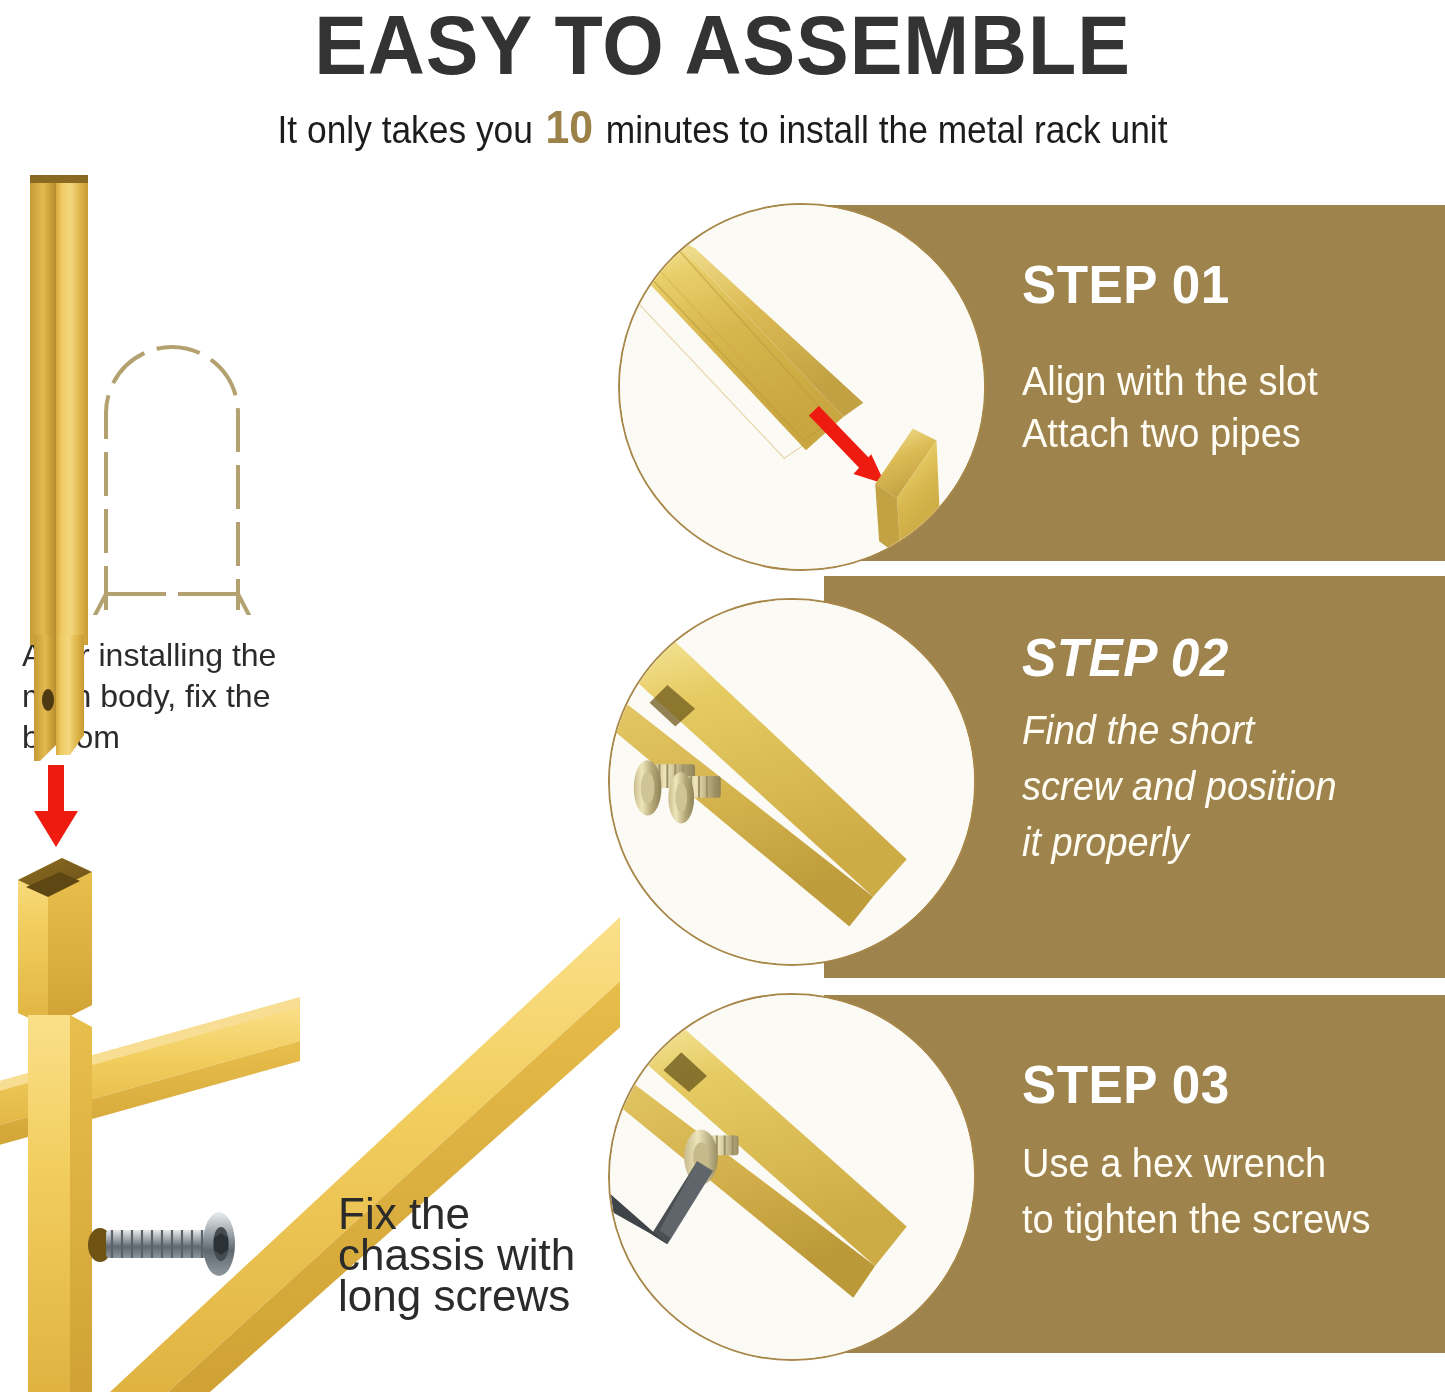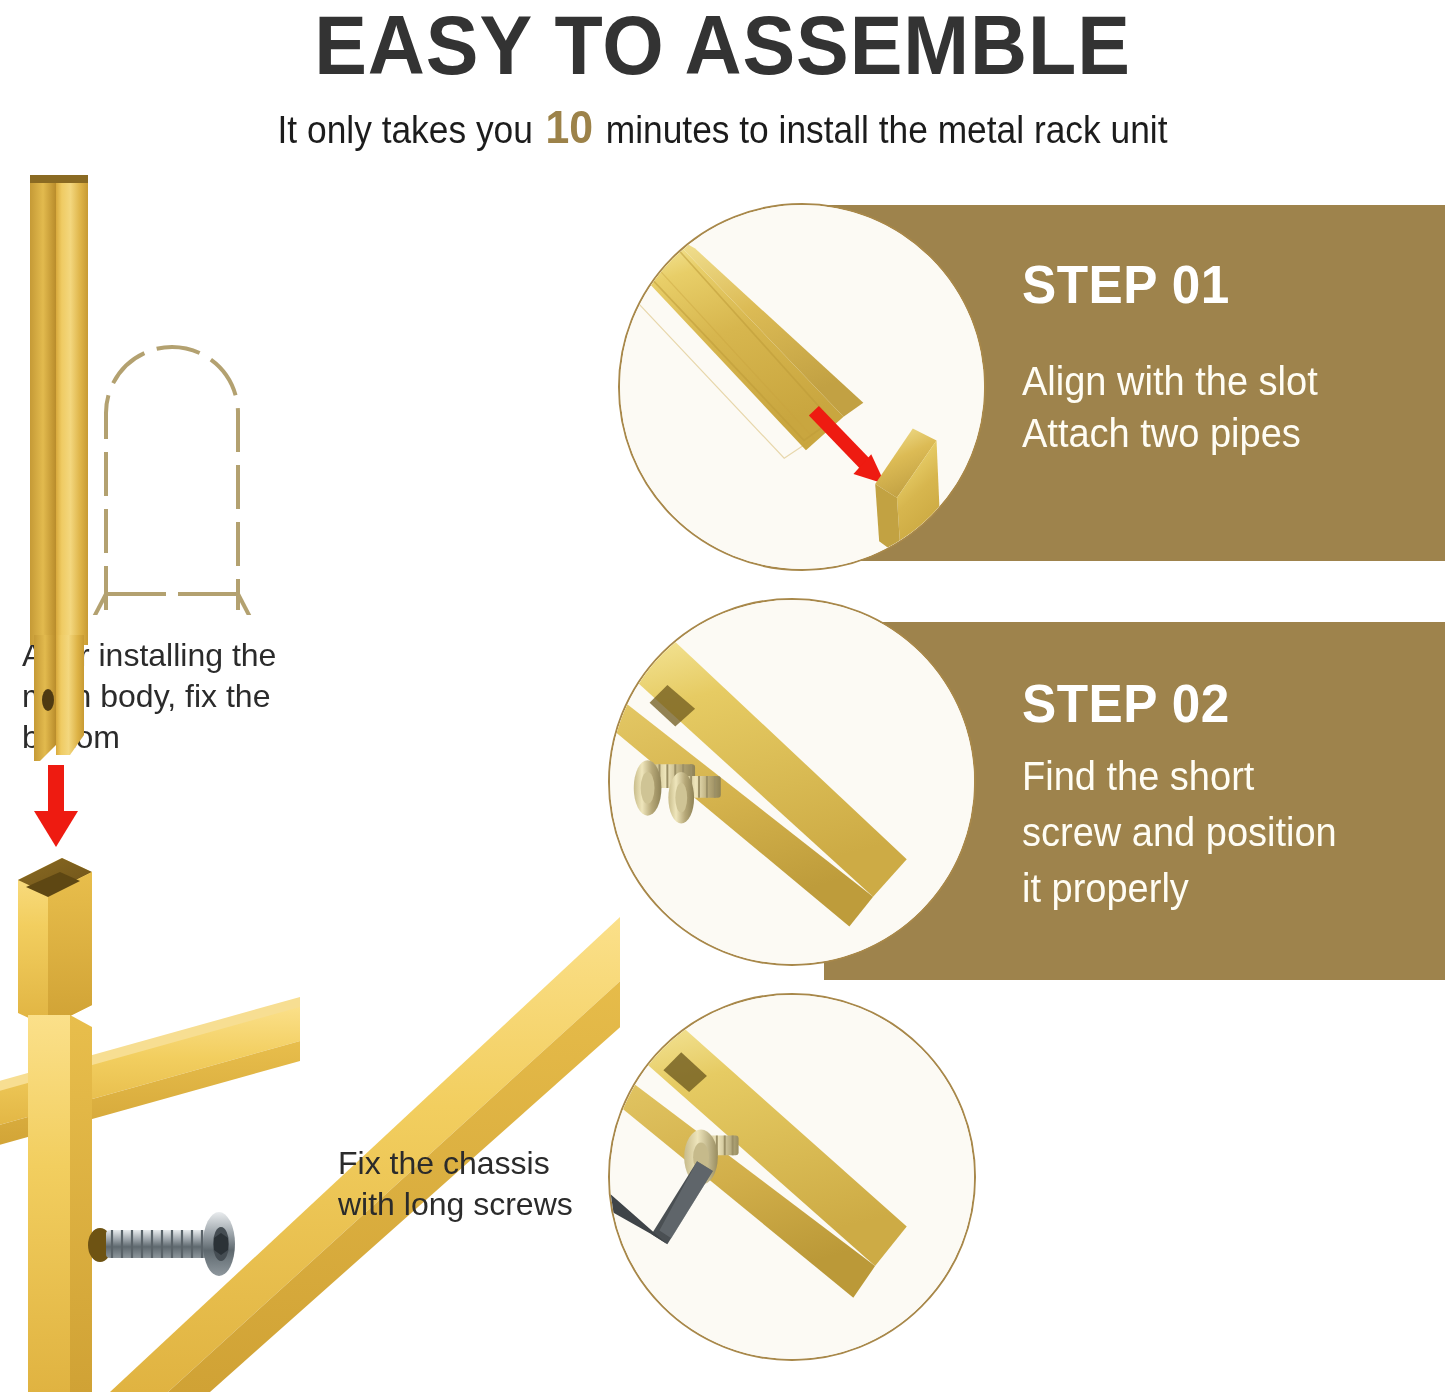--- a/index.html
+++ b/index.html
@@ -42,22 +42,22 @@
   
   .left-art { position:absolute; left:0; top:175px; width:620px; height:1217px; }
 
   .arch-wrap { position:absolute; left:82px; top:150px; width:180px; height:290px; }
 
   .cap-bottom {
     position:absolute; left:22px; top:460px; width:290px;
     font-size:32px; line-height:41px; color:#2b2b2b;
   }
   .cap-chassis {
-    position:absolute; left:338px; top:968px; width:275px;
-    font-size:32px; line-height:41px; color:#2b2b2b;
+    position:absolute; left:338px; top:1018px; width:275px;
+    font-size:44px; line-height:41px; color:#2b2b2b;
   }
 
   
   .panel {
     position:absolute;
     background:#9E834C;
     left:824px;
     width:621px;
   }
   .panel .step-title {
@@ -249,21 +249,21 @@
       </g>
 
       <g>
         <polygon points="258,282 296,226 320,238 280,296" fill="url(#p1b)"></polygon>
         <polygon points="280,296 320,238 324,330 284,356" fill="url(#p1a)"></polygon>
         <polygon points="258,282 280,296 284,356 262,340" fill="#C2A242"></polygon>
       </g>
     </svg>
   </div>
 
-  <div class="panel" style="top:622px; height:358px;">
+  <div class="panel" style="top:576px; height:402px;font-style:italic;">
     <div class="step-title" style="left:198px; top:50px;">STEP 02</div>
     <div class="step-desc" style="left:198px; top:128px;">Find the short</div>
     <div class="step-desc" style="left:198px; top:184px;">screw and position</div>
     <div class="step-desc" style="left:198px; top:240px;">it properly</div>
   </div>
   <div class="bubble" style="left:608px; top:598px; width:368px; height:368px;">
     <svg class="bubble-inner" viewBox="0 0 368 368">
       <defs>
         <linearGradient id="p2a" x1="0" y1="0" x2="0.3" y2="1">
           <stop offset="0%" stop-color="#FAF0AE"></stop>
@@ -311,20 +311,25 @@
           <line x1="90" y1="178" x2="90" y2="200"></line>
           <line x1="98" y1="178" x2="98" y2="200"></line>
           <line x1="106" y1="178" x2="106" y2="200"></line>
         </g>
         <ellipse cx="72" cy="200" rx="13" ry="26" fill="url(#p2s)"></ellipse>
         <ellipse cx="72" cy="200" rx="6" ry="15" fill="#CFC495"></ellipse>
       </g>
     </svg>
   </div>
 
+  <div class="panel" style="top:995px; height:358px;">
+    <div class="step-title" style="left:198px; top:58px;">STEP 03</div>
+    <div class="step-desc" style="left:198px; top:142px;">Use a hex wrench</div>
+    <div class="step-desc" style="left:198px; top:198px;">to tighten the screws</div>
+  </div>
   <div class="bubble" style="left:608px; top:993px; width:368px; height:368px;">
     <svg class="bubble-inner" viewBox="0 0 368 368">
       <defs>
         <linearGradient id="p3a" x1="0" y1="0" x2="0.3" y2="1">
           <stop offset="0%" stop-color="#FAF1B2"></stop>
           <stop offset="35%" stop-color="#E6CB63"></stop>
           <stop offset="100%" stop-color="#CDAB45"></stop>
         </linearGradient>
         <linearGradient id="p3b" x1="0" y1="0" x2="0.35" y2="1">
           <stop offset="0%" stop-color="#E5CA68"></stop>

